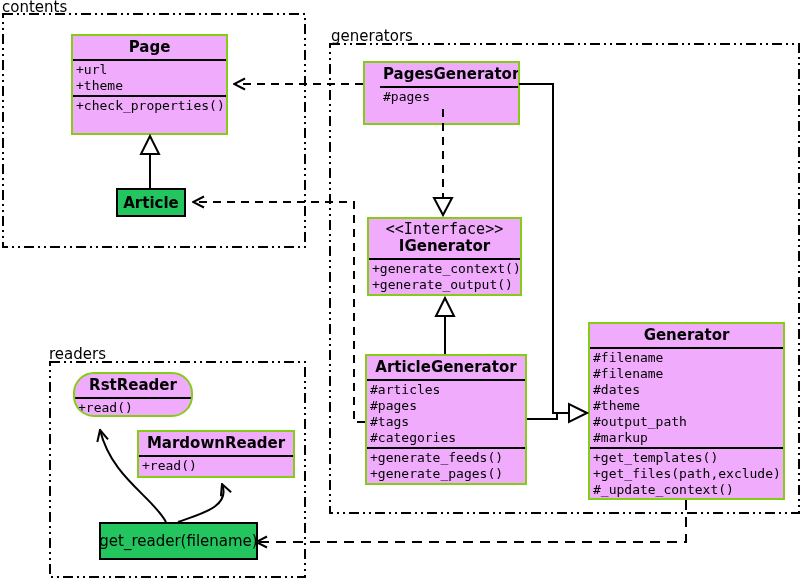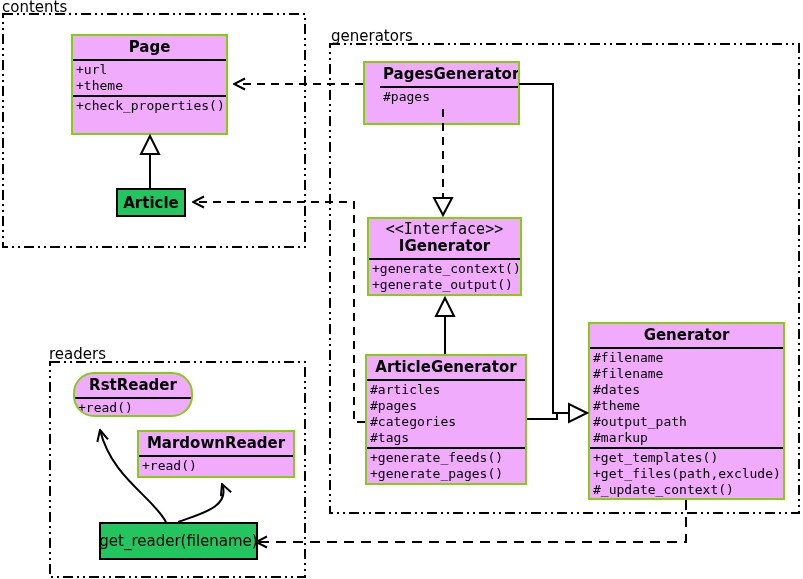--- a/index.html
+++ b/index.html
@@ -54,22 +54,22 @@
       <div class="uml-line">+generate_context()</div>
       <div class="uml-line">+generate_output()</div>
     </div>
   </div>
 
   <div class="uml-class" style="left:365px;top:354px;width:162px;height:131px;">
     <div class="uml-title">ArticleGenerator</div>
     <div class="uml-section">
       <div class="uml-line">#articles</div>
       <div class="uml-line">#pages</div>
+      <div class="uml-line">#tags</div>
       <div class="uml-line">#categories</div>
-      <div class="uml-line">#tags</div>
     </div>
     <div class="uml-section">
       <div class="uml-line">+generate_feeds()</div>
       <div class="uml-line">+generate_pages()</div>
     </div>
   </div>
 
   <div class="uml-class" style="left:588px;top:322px;width:197px;height:178px;">
     <div class="uml-title">Generator</div>
     <div class="uml-section">

